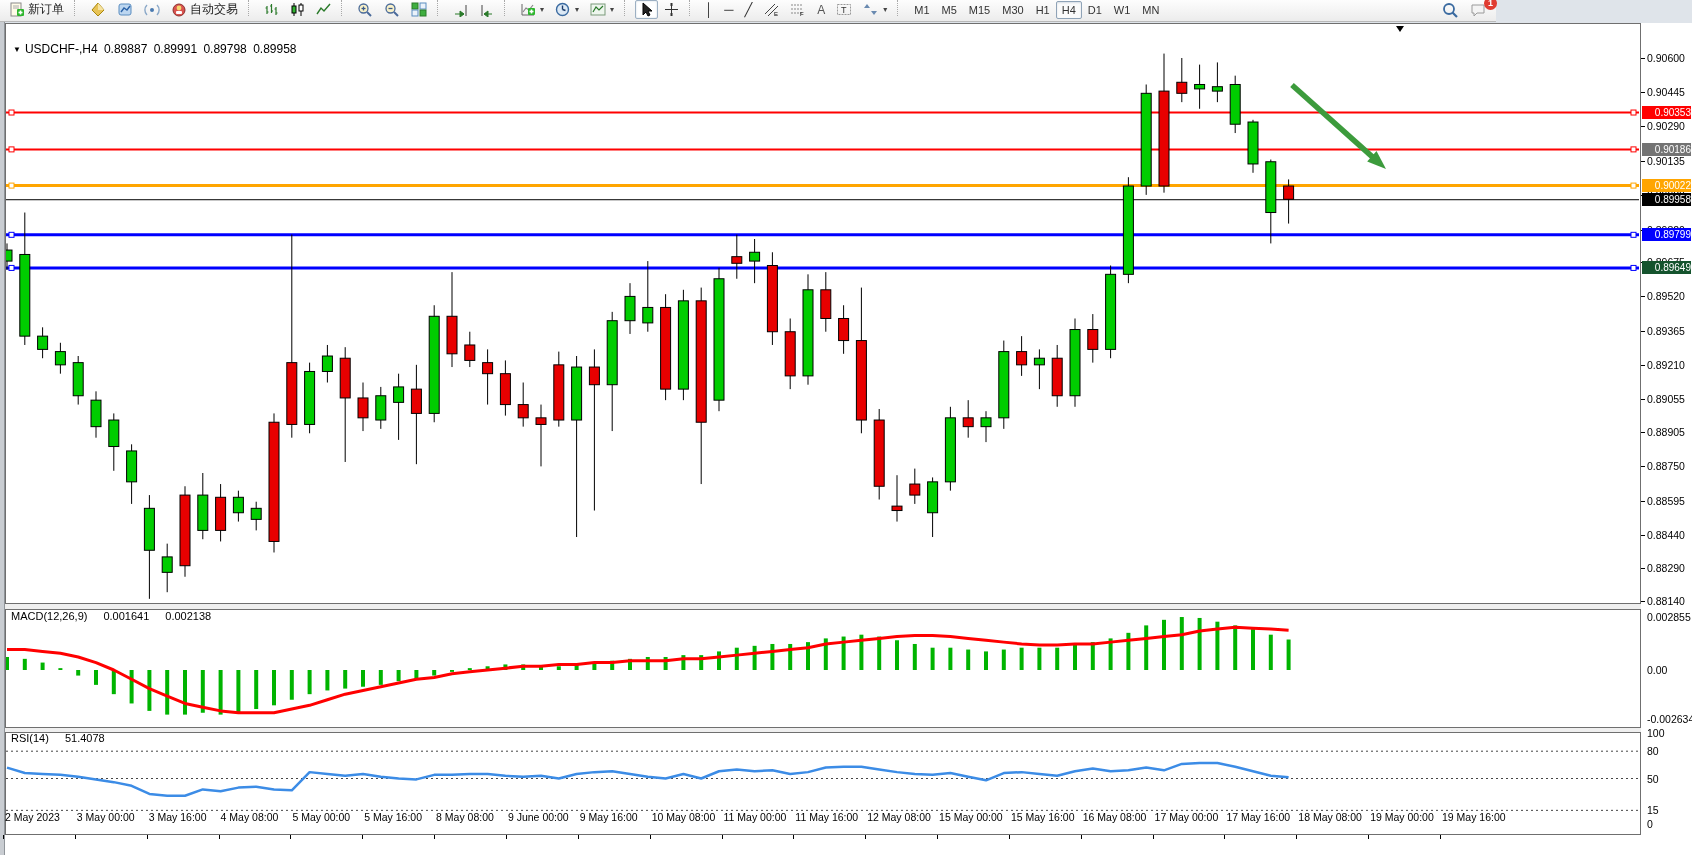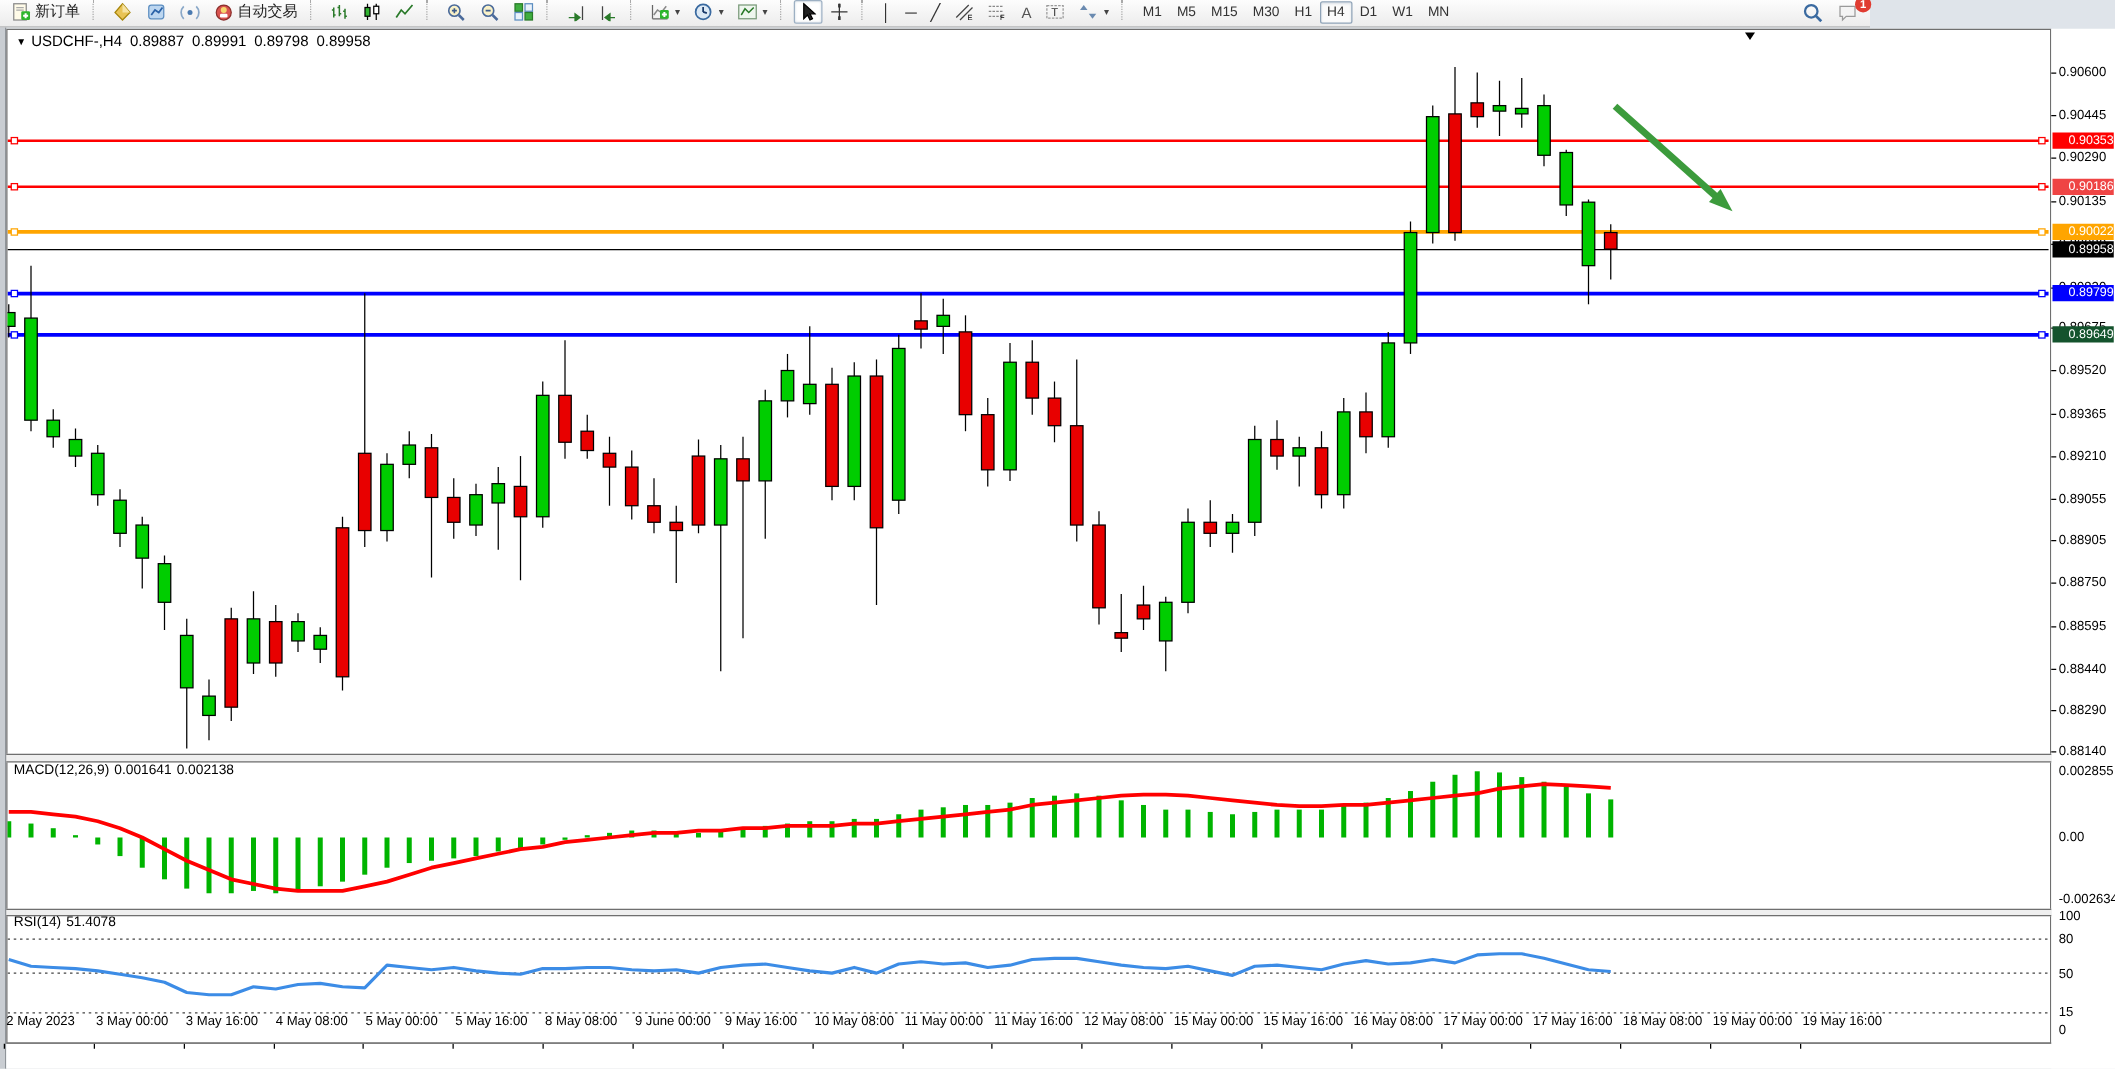--- a/index.html
+++ b/index.html
@@ -35,28 +35,28 @@
   #bottom-strip { position:absolute; left:5px; top:835px; width:1687px; height:20px; background:#fff; }
 
   .pane-sep { position:absolute; left:5px; width:1636px; background:#efefef;
               border-top:1px solid #6f6f6f; border-bottom:1px solid #6f6f6f; z-index:6; }
   #sep-macd { top:603px; height:7px; }
   #sep-rsi  { top:727px; height:6px; }
   #axis-line { position:absolute; left:5px; top:834px; width:1636px; height:1px; background:#6f6f6f; z-index:6; }
 
   #chart-svg { position:absolute; left:0; top:0; width:1692px; height:855px; z-index:4; }
 
-  #chart-title { position:absolute; left:13px; top:26px; font-size:12px; color:#000; z-index:8; }
+  #chart-title { position:absolute; left:13px; top:42px; font-size:12px; color:#000; z-index:8; }
   #chart-title .tri { font-size:8px; vertical-align:1px; margin-right:4px; }
   #chart-title span { margin-right:3px; }
 
   .pane-label { position:absolute; left:11px; font-size:11px; color:#000; z-index:8; }
   #macd-label { top:610px; }
   #rsi-label  { top:732px; }
-  .pane-label span { margin-right:4px; }
+  .pane-label span { margin-right:16px; }
 
   .y-label { position:absolute; left:1647px; font-size:10.5px; color:#000; z-index:5; }
   .y-tick  { position:absolute; left:1641px; width:4px; height:1px; background:#000; z-index:5; }
   .price-badge { position:absolute; left:1642px; width:49px; height:13px; font-size:10px;
                  color:#fff; text-align:right; padding-left:4px; line-height:13px; z-index:7; }
   .t-label { position:absolute; top:811px; font-size:10.5px; color:#000; white-space:nowrap; z-index:5; }
   .t-tick  { position:absolute; top:835px; width:1px; height:4px; background:#000; z-index:5; }
   .ind-axis { position:absolute; left:1647px; font-size:10.5px; color:#000; z-index:5; }
 </style>
 </head>
@@ -578,21 +578,21 @@
       <div class="y-label" style="top:460.3875000000016px;">0.88750</div>
       <div class="y-tick" style="top:500.6037500000003px;"></div>
       <div class="y-label" style="top:494.6037500000003px;">0.88595</div>
       <div class="y-tick" style="top:534.8200000000014px;"></div>
       <div class="y-label" style="top:528.8200000000014px;">0.88440</div>
       <div class="y-tick" style="top:567.9325000000002px;"></div>
       <div class="y-label" style="top:561.9325000000002px;">0.88290</div>
       <div class="y-tick" style="top:601.0450000000014px;"></div>
       <div class="y-label" style="top:595.0450000000014px;">0.88140</div>
       <div class="price-badge" style="top:106.02524999999939px;background:#ff0000;">0.90353</div>
-      <div class="price-badge" style="top:142.8905000000007px;background:#ef4444;">0.90186</div>
+      <div class="price-badge" style="top:142.8905000000007px;background:#737373;">0.90186</div>
       <div class="price-badge" style="top:179.09350000000018px;background:#ffa500;">0.90022</div>
       <div class="price-badge" style="top:193.2214999999996px;background:#000000;">0.89958</div>
       <div class="price-badge" style="top:228.3207500000016px;background:#0000ff;">0.89799</div>
       <div class="price-badge" style="top:261.4332500000004px;background:#14532d;">0.89649</div>
       <div class="ind-axis" style="top:610.934115px;">0.002855</div>
       <div class="ind-axis" style="top:664px;">0.00</div>
       <div class="ind-axis" style="top:712.958158px;">-0.002634</div>
       <div class="ind-axis" style="top:727px;">100</div>
       <div class="ind-axis" style="top:745.2px;">80</div>
       <div class="ind-axis" style="top:772.5px;">50</div>

